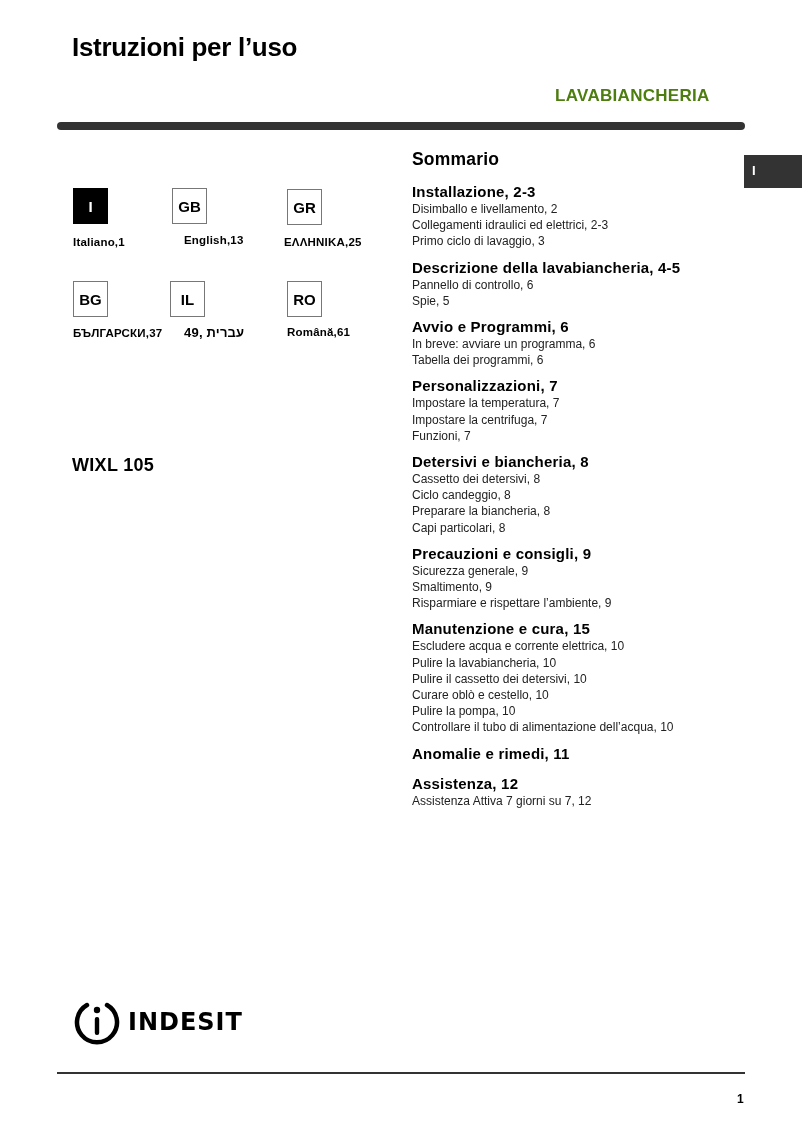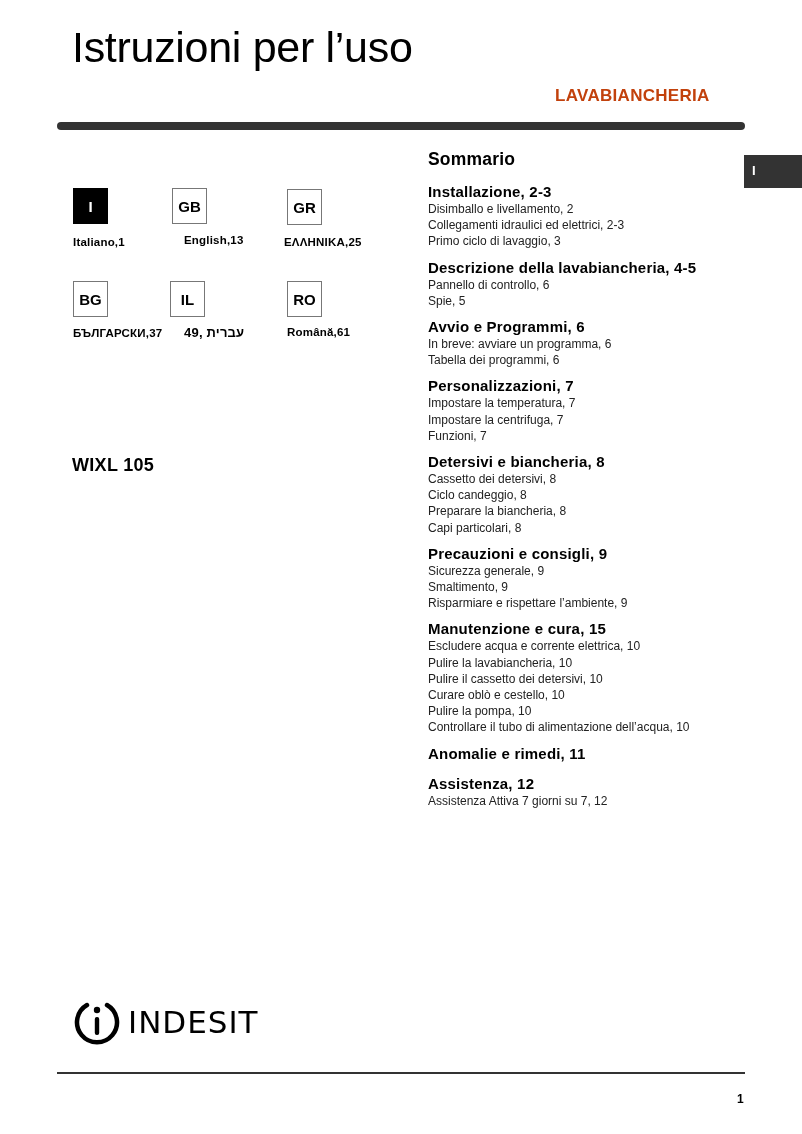--- a/index.html
+++ b/index.html
@@ -3,25 +3,25 @@
 <meta charset="utf-8">
 <style>
   html, body { margin:0; padding:0; }
   body {
     width:802px; height:1134px; position:relative; overflow:hidden;
     background:#ffffff; color:#111;
     font-family:"Liberation Sans", "DejaVu Sans", sans-serif;
   }
   .abs { position:absolute; }
   .main-title {
-    left:72px; top:24px; font-size:43px; font-weight:normal; letter-spacing:-0.3px;
+    left:72px; top:24px; font-size:26px; font-weight:bold; letter-spacing:-0.3px;
     color:#000; line-height:46px; white-space:nowrap;
   }
   .product-type {
-    left:555px; top:86px; font-size:17px; font-weight:bold; color:#c2410c;
+    left:555px; top:86px; font-size:17px; font-weight:bold; color:#4d7c0f;
     letter-spacing:0.3px; white-space:nowrap;
   }
   .top-rule {
     left:57px; top:122px; width:688px; height:8px; background:#333;
     border-radius:4px;
   }
   .side-tab {
     left:744px; top:155px; width:58px; height:33px; background:#333;
   }
   .side-tab span {
@@ -32,28 +32,28 @@
     display:flex; align-items:center; justify-content:center;
     font-weight:bold; font-size:15px; color:#000; background:#fff;
   }
   .lang-box.active { background:#000; color:#fff; border-color:#000; }
   .lang-label {
     font-size:11.5px; font-weight:bold; color:#000; white-space:nowrap; letter-spacing:0.2px;
   }
   .model {
     left:72px; top:455px; font-size:18px; font-weight:bold; color:#000; letter-spacing:0.3px;
   }
-  .toc { left:412px; top:148px; width:340px;margin-left:16px; }
+  .toc { left:412px; top:148px; width:340px; }
   .toc-title { font-size:17.5px; font-weight:bold; color:#000; margin:0 0 12px 0; line-height:22px; letter-spacing:0.2px; }
   .toc-section { margin-bottom:8px; }
   .toc-head { font-size:15px; font-weight:bold; color:#000; line-height:19px; letter-spacing:0.2px; white-space:nowrap; }
   .toc-item { font-size:12px; color:#222; line-height:16.2px; white-space:nowrap; }
   .logo { left:72px; top:997px; display:flex; align-items:center; }
   .logo-text {
-    font-size:31px; font-weight:normal; color:#000; letter-spacing:1px; margin-left:6px;
+    font-size:24px; font-weight:bold; color:#000; letter-spacing:1px; margin-left:6px;
     font-family:"DejaVu Sans", sans-serif;
   }
   .bottom-rule { left:57px; top:1072px; width:688px; height:2px; background:#333; }
   .page-num { left:737px; top:1092px; font-size:12px; font-weight:bold; color:#000; }
 </style>
 </head>
 <body>
 
 <div class="abs main-title">Istruzioni per l’uso</div>
 <div class="abs product-type">LAVABIANCHERIA</div>

